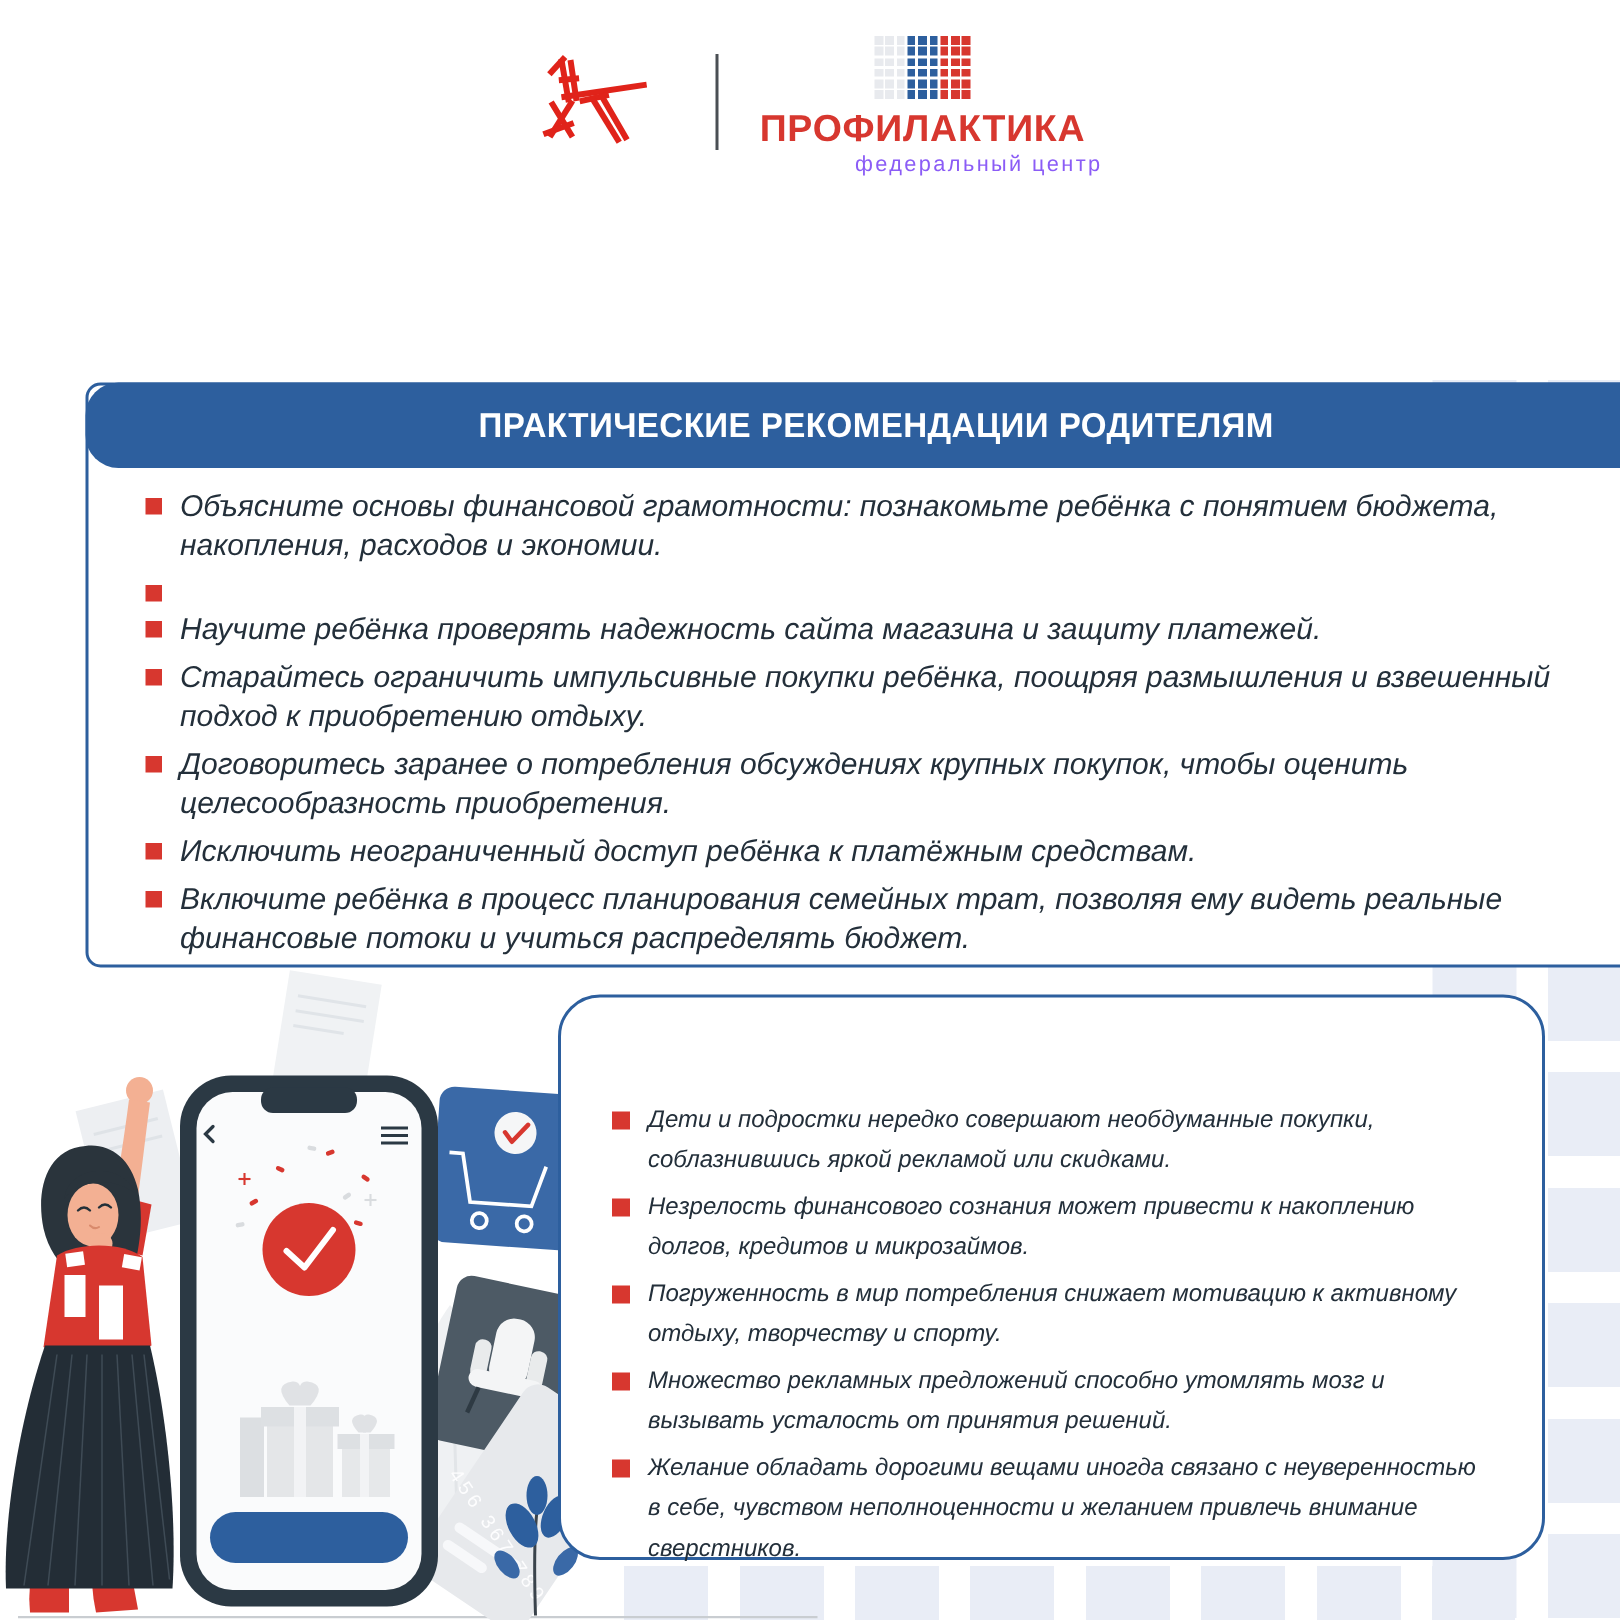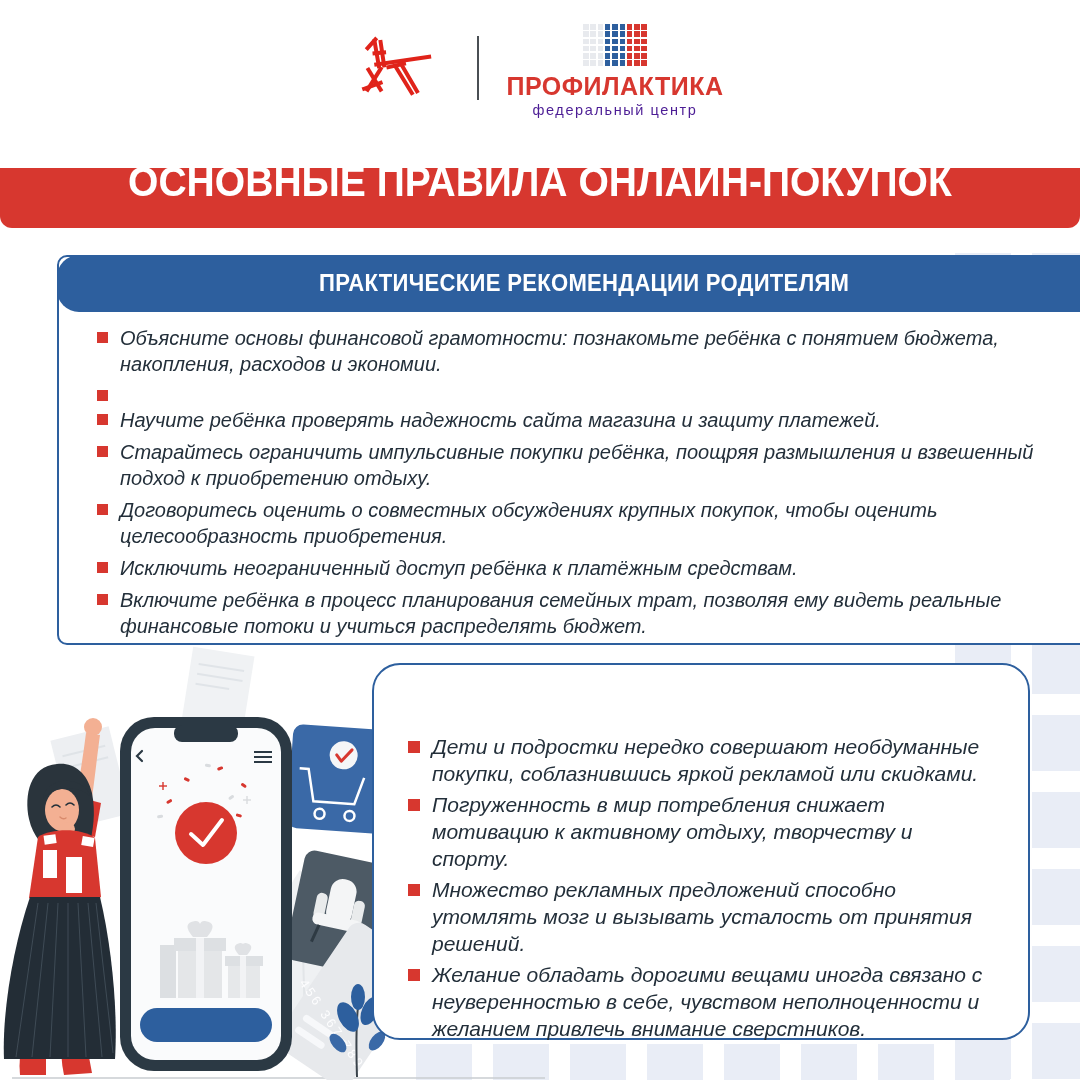--- a/index.html
+++ b/index.html
@@ -12,21 +12,21 @@
     font-family:"Liberation Sans", sans-serif; margin:0 auto;
   }
   
   .brand-header{position:absolute;left:0;top:0;width:1080px;height:168px;background:#fff;}
   .chair-logo{position:absolute;left:352px;top:18px;width:104px;height:100px;}
   .logo-divider{position:absolute;left:477px;top:36px;width:2px;height:64px;background:#4a4f54;}
   .logo-block{position:absolute;left:495px;top:24px;width:240px;text-align:center;}
   .pixel-grid{display:grid;grid-template-columns:repeat(9,5.5px);grid-auto-rows:5.5px;gap:1.8px;justify-content:center;margin:0 auto 7px auto;}
   .pixel-grid i{display:block;}
   .logo-title{font-size:25px;font-weight:bold;color:var(--red,#D7372F);letter-spacing:.5px;line-height:1.05;}
-  .logo-subtitle{font-size:14.5px;color:#4c1d95;letter-spacing:1.6px;margin-top:3px;}
+  .logo-subtitle{font-size:14.5px;color:#8b5cf6;letter-spacing:1.6px;margin-top:3px;text-align:right;}
   
   .title-banner{
     position:absolute;left:0;top:136px;width:1080px;height:92px;background:var(--red,#D7372F);
     border-radius:12px;display:flex;align-items:center;justify-content:center;
   }
   .title-banner h1{
     margin:0;color:#fff;font-size:42px;font-weight:bold;letter-spacing:0;
     transform:scaleX(.93);transform-origin:center;white-space:nowrap;
   }
   
@@ -45,21 +45,21 @@
   .card1 .card-head{height:57px;border-radius:22px;}
   .card1 .card-head h2{font-size:23px;}
   .card2{left:372px;top:663px;width:658px;height:377px;border-radius:28px;}
   .card2 .card-head{height:58px;border-radius:28px;}
   .card2 .card-head h2{font-size:23px;}
   ul.blist{list-style:none;margin:0;}
   .card1 ul.blist{padding:68px 38px 0 38px;}
   .card2 ul.blist{padding:68px 42px 0 34px;}
   ul.blist li{display:flex;gap:12px;color:var(--text,#232F3A);font-style:italic;}
   .card1 li{font-size:20px;line-height:26px;margin-bottom:6px;}
-  .card2 li{font-size:21px;line-height:27px;margin-bottom:4px;}
+  .card2 li{font-size:16px;line-height:27px;margin-bottom:4px;}
   .bullet{flex:none;width:11px;height:11px;margin-top:7px;background:var(--red,#D7372F);}
   .card2 .bullet{width:12px;height:12px;margin-top:8px;}
   
   .illustration{position:absolute;left:0;top:645px;width:560px;height:440px;}
 </style>
 </head>
 <body>
 
 <div class="poster">
 
@@ -235,21 +235,21 @@
           <span>Научите ребёнка проверять надежность сайта магазина и защиту платежей.</span>
         </li>
 
         <li>
           <span class="bullet"></span>
           <span>Старайтесь ограничить импульсивные покупки ребёнка, поощряя размышления и взвешенный подход к приобретению отдыху.</span>
         </li>
 
         <li>
           <span class="bullet"></span>
-          <span>Договоритесь оценить о совместных обсуждениях крупных покупок, чтобы оценить целесообразность приобретения.</span>
+          <span>Договоритесь заранее о потребления обсуждениях крупных покупок, чтобы оценить целесообразность приобретения.</span>
         </li>
 
         <li>
           <span class="bullet"></span>
           <span>Исключить неограниченный доступ ребёнка к платёжным средствам.</span>
         </li>
 
         <li>
           <span class="bullet"></span>
           <span>Включите ребёнка в процесс планирования семейных трат, позволяя ему видеть реальные финансовые потоки и учиться распределять бюджет.</span>
@@ -258,41 +258,42 @@
   </section>
 
   <section class="card card2">
     <ul class="blist">
 
         <li>
           <span class="bullet"></span>
           <span>Дети и подростки нередко совершают необдуманные покупки, соблазнившись яркой рекламой или скидками.</span>
         </li>
 
+        <li>
+          <span class="bullet"></span>
+          <span>Незрелость финансового сознания может привести к накоплению долгов, кредитов и микрозаймов.</span>
+        </li>
 
         <li>
           <span class="bullet"></span>
           <span>Погруженность в мир потребления снижает мотивацию к активному отдыху, творчеству и спорту.</span>
         </li>
 
         <li>
           <span class="bullet"></span>
           <span>Множество рекламных предложений способно утомлять мозг и вызывать усталость от принятия решений.</span>
         </li>
 
         <li>
           <span class="bullet"></span>
           <span>Желание обладать дорогими вещами иногда связано с неуверенностью в себе, чувством неполноценности и желанием привлечь внимание сверстников.</span>
         </li>
       </ul>
   </section>
 
-  <div class="title-banner">
-    <h1>ОСНОВНЫЕ ПРАВИЛА ОНЛАЙН-ПОКУПОК</h1>
-  </div>
 
   <header class="brand-header">
     <svg class="chair-logo" viewBox="0 0 120 110" xmlns="http://www.w3.org/2000/svg">
       <g stroke="var(--red_bright,#E0231A)" stroke-width="4.6" stroke-linecap="square" fill="none">
         <path d="M18 32 L27 22"></path>
         <path d="M26 24 L31 53"></path>
         <path d="M33 25 L37 52"></path>
         <path d="M26 38 L37 37"></path>
         <path d="M28 51 L89 42"></path>
         <path d="M42 54 L60 50"></path>

